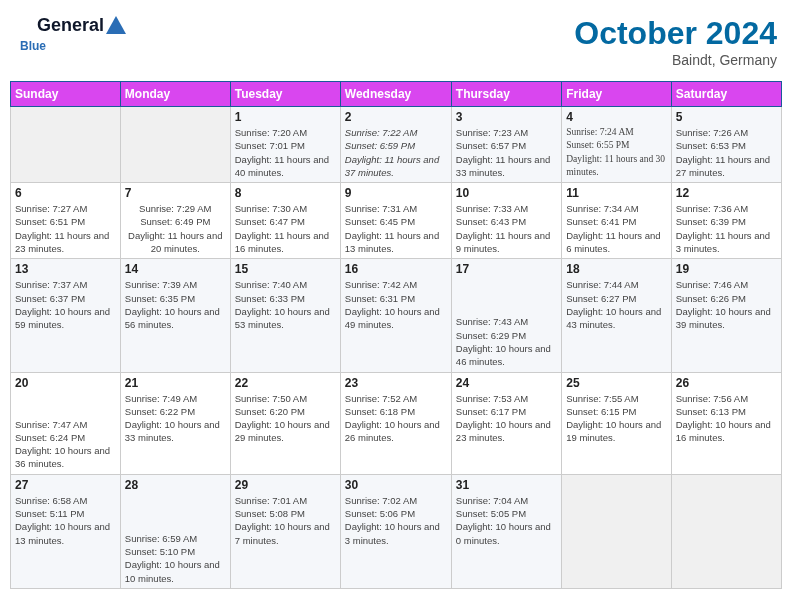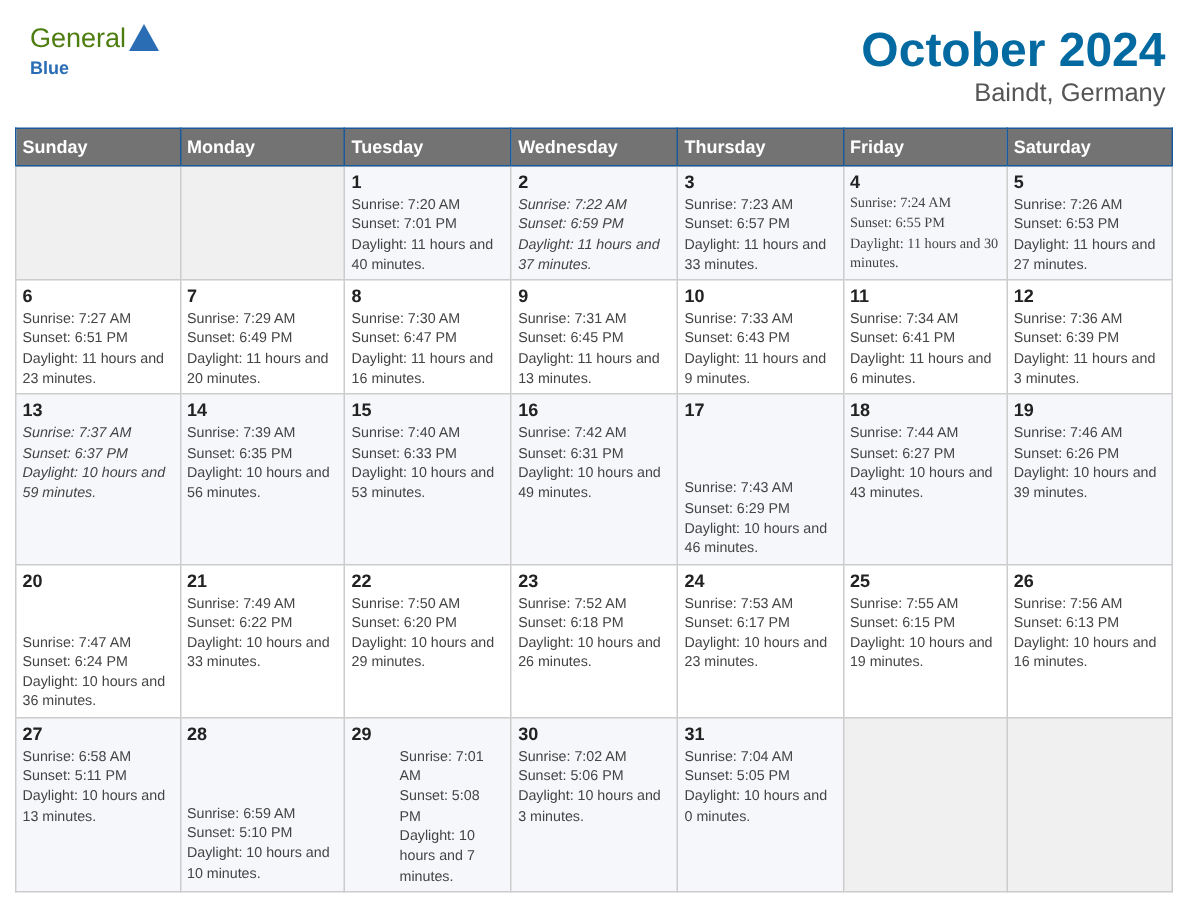--- a/index.html
+++ b/index.html
@@ -28,30 +28,30 @@
     }
     .title-block {
       text-align: right;
     }
     .month-title {
       font-size: 32px;
       font-weight: bold;
       color: #0369a1;
     }
     .location-title {
-      font-size: 17px;
+      font-size: 14px;
       color: #555;
     }
     .calendar {
       width: 100%;
       border-collapse: collapse;
       font-size: 10.5px;
     }
     .calendar thead tr th {
-      background-color: #737373;
+      background-color: #d946ef;
       color: #fff;
       padding: 5px 4px;
       text-align: left;
       font-size: 12px;
       font-weight: bold;
       border: 1px solid #1a5a9a;
     }
     .calendar tbody tr td {
       border: 1px solid #ccc;
       vertical-align: top;
@@ -81,21 +81,21 @@
     .empty-cell {
       background: #f0f0f0 !important;
     }
   </style>
 </head>
 <body>
 
 <div class="header">
   <div class="logo">
     <div class="logo-line">
-      <span style="font-size:18px;font-weight:normal;color:#4d7c0f;">General</span>
+      <span style="font-size:18px;font-weight:bold;color:#0f172a;margin-left:17px;">General</span>
       <svg width="20" height="18" viewBox="0 0 20 18" style="margin-left:2px;margin-top:-2px;">
         <polygon points="10,0 20,18 0,18" fill="#2a6db5"></polygon>
       </svg>
     </div>
     <div>
       <span style="font-size:12px;font-weight:bold;color:#2a6db5;">Blue</span>
     </div>
   </div>
   <div class="title-block">
     <div class="month-title">October 2024</div>
@@ -152,21 +152,21 @@
       </tr>
       <tr>
         <td>
           <span class="day-number">6</span>
           <div class="day-info" style="white-space: pre-line;">Sunrise: 7:27 AM
 Sunset: 6:51 PM
 Daylight: 11 hours and 23 minutes.</div>
         </td>
         <td>
           <span class="day-number">7</span>
-          <div class="day-info" style="white-space: pre-line;">Sunrise: 7:29 AM
+          <div class="day-info" style="white-space: pre-line; text-align: center;">Sunrise: 7:29 AM
 Sunset: 6:49 PM
 Daylight: 11 hours and 20 minutes.</div>
         </td>
         <td>
           <span class="day-number">8</span>
           <div class="day-info" style="white-space: pre-line;">Sunrise: 7:30 AM
 Sunset: 6:47 PM
 Daylight: 11 hours and 16 minutes.</div>
         </td>
         <td>
@@ -190,21 +190,21 @@
         <td>
           <span class="day-number">12</span>
           <div class="day-info" style="white-space: pre-line;">Sunrise: 7:36 AM
 Sunset: 6:39 PM
 Daylight: 11 hours and 3 minutes.</div>
         </td>
       </tr>
       <tr>
         <td>
           <span class="day-number">13</span>
-          <div class="day-info" style="white-space: pre-line; font-style: italic;">Sunrise: 7:37 AM
+          <div class="day-info" style="white-space: pre-line;">Sunrise: 7:37 AM
 Sunset: 6:37 PM
 Daylight: 10 hours and 59 minutes.</div>
         </td>
         <td>
           <span class="day-number">14</span>
           <div class="day-info" style="white-space: pre-line;">Sunrise: 7:39 AM
 Sunset: 6:35 PM
 Daylight: 10 hours and 56 minutes.</div>
         </td>
         <td>
@@ -290,21 +290,21 @@
 Daylight: 10 hours and 13 minutes.</div>
         </td>
         <td>
           <span class="day-number">28</span>
           <div class="day-info" style="white-space: pre-line; margin-top: 40px;">Sunrise: 6:59 AM
 Sunset: 5:10 PM
 Daylight: 10 hours and 10 minutes.</div>
         </td>
         <td>
           <span class="day-number">29</span>
-          <div class="day-info" style="white-space: pre-line; margin-left: 32px;">Sunrise: 7:01 AM
+          <div class="day-info" style="white-space: pre-line;">Sunrise: 7:01 AM
 Sunset: 5:08 PM
 Daylight: 10 hours and 7 minutes.</div>
         </td>
         <td>
           <span class="day-number">30</span>
           <div class="day-info" style="white-space: pre-line;">Sunrise: 7:02 AM
 Sunset: 5:06 PM
 Daylight: 10 hours and 3 minutes.</div>
         </td>
         <td>

